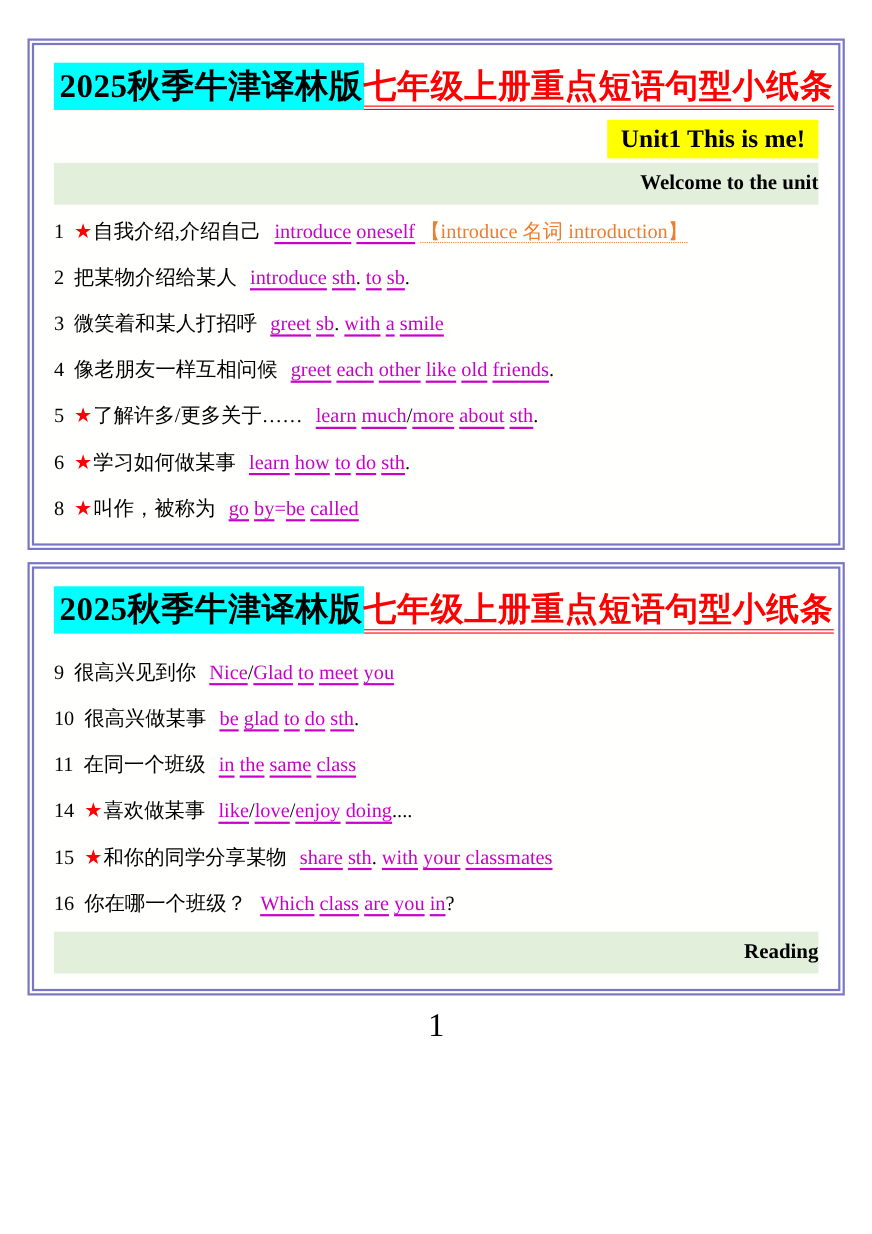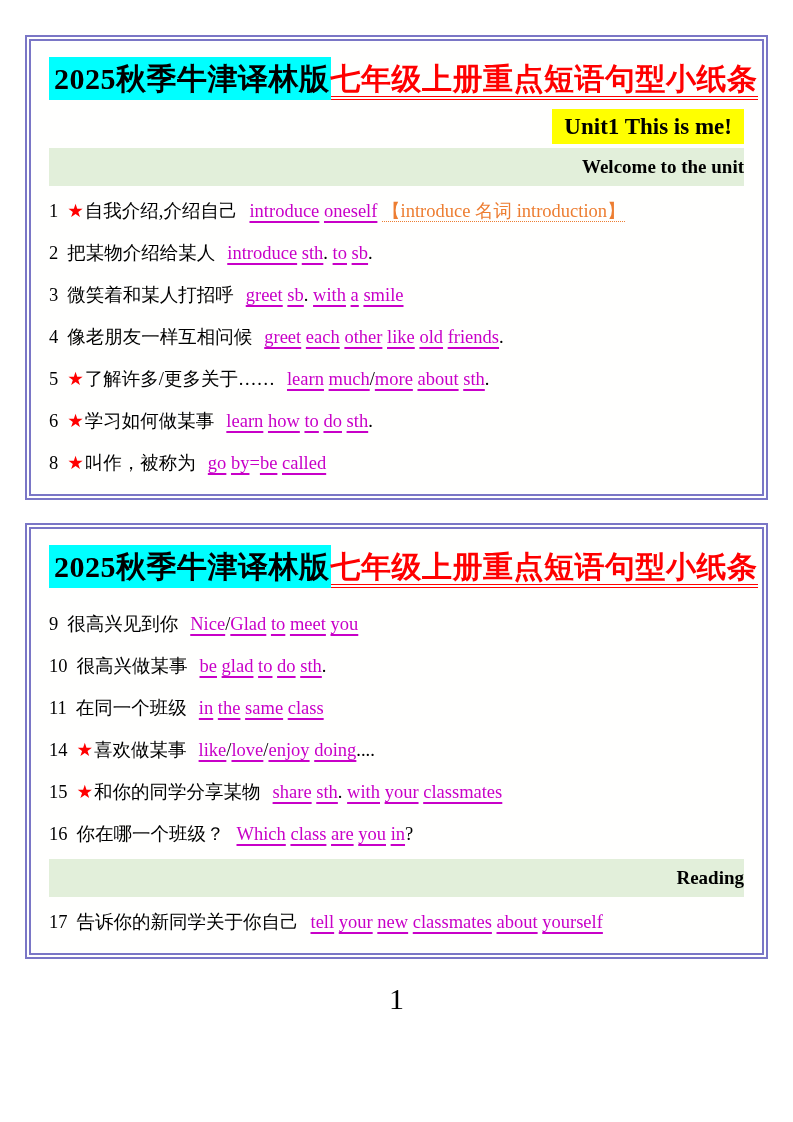--- a/index.html
+++ b/index.html
@@ -19,21 +19,21 @@
     font-family:"Liberation Serif","DejaVu Serif",serif;
     color:#000;
     position:relative;
     overflow:hidden;
   }
   .page{padding:35px 25px 0 25px;}
   .box{
     border:6px double var(--border);
     background:#fffffe;
     padding:12px 18px 10px 18px;
-    margin-bottom:23px;
+    margin-bottom:11px;
   }
   .main-title{
     font-weight:bold;
     font-size:30px;
     line-height:52px;
     white-space:nowrap;
     letter-spacing:0.5px;
   }
   .t-cyan{background:var(--cyan);padding:5px 1px 5px 5px;}
   .t-red{
@@ -157,22 +157,17 @@
 
   <div class="item">
     <span class="item-num">15</span><span class="star">★</span><span class="item-cn">和你的同学分享某物</span><span class="item-en"><span class="seg-w">share</span> <span class="seg-w">sth</span><span class="seg-k">.</span> <span class="seg-w">with</span> <span class="seg-w">your</span> <span class="seg-w">classmates</span></span>
   </div>
 
   <div class="item">
     <span class="item-num">16</span><span class="item-cn">你在哪一个班级？</span><span class="item-en"><span class="seg-w">Which</span> <span class="seg-w">class</span> <span class="seg-w">are</span> <span class="seg-w">you</span> <span class="seg-w">in</span><span class="seg-k">?</span></span>
   </div>
 </div>
     <div class="banner">Reading</div>
-    <div class="items" id="items-box2b">
-  <div class="item">
-    <span class="item-num">17</span><span class="item-cn">告诉你的新同学关于你自己</span><span class="item-en"><span class="seg-w">tell</span> <span class="seg-w">your</span> <span class="seg-w">new</span> <span class="seg-w">classmates</span> <span class="seg-w">about</span> <span class="seg-w">yourself</span></span>
-  </div>
-</div>
   </div>
 
   <div class="page-number">1</div>
 
 </div>
 
 </body></html>

